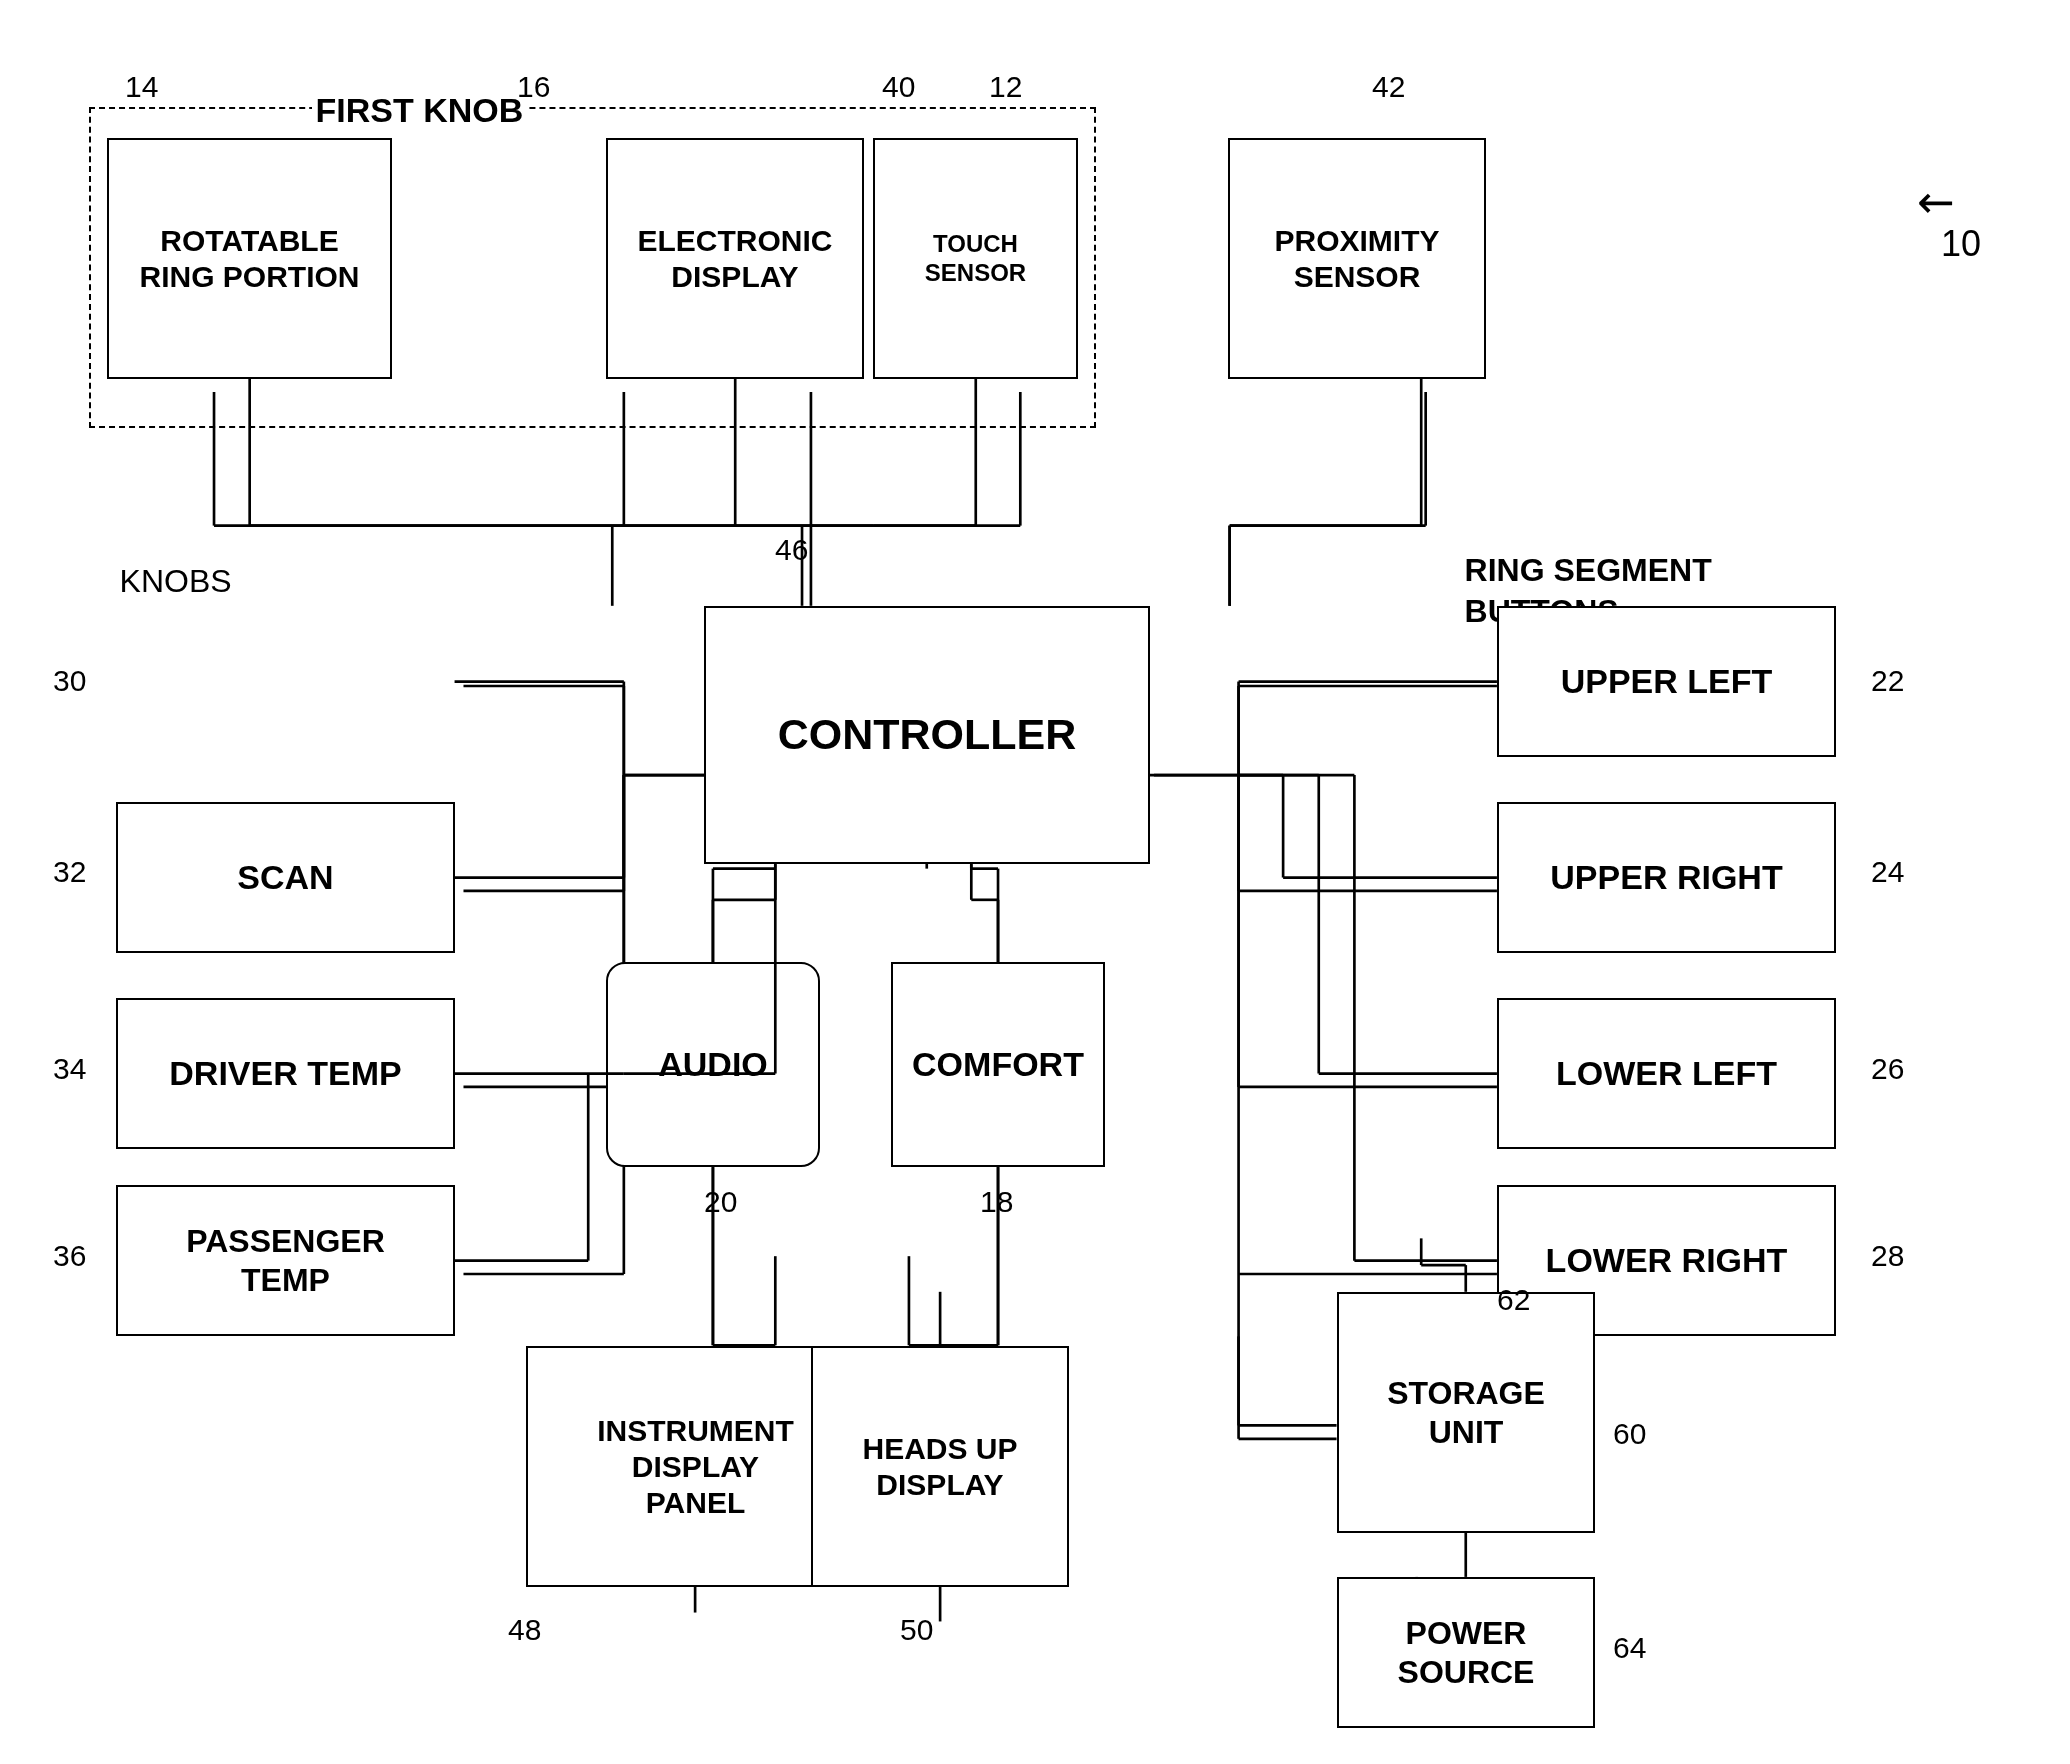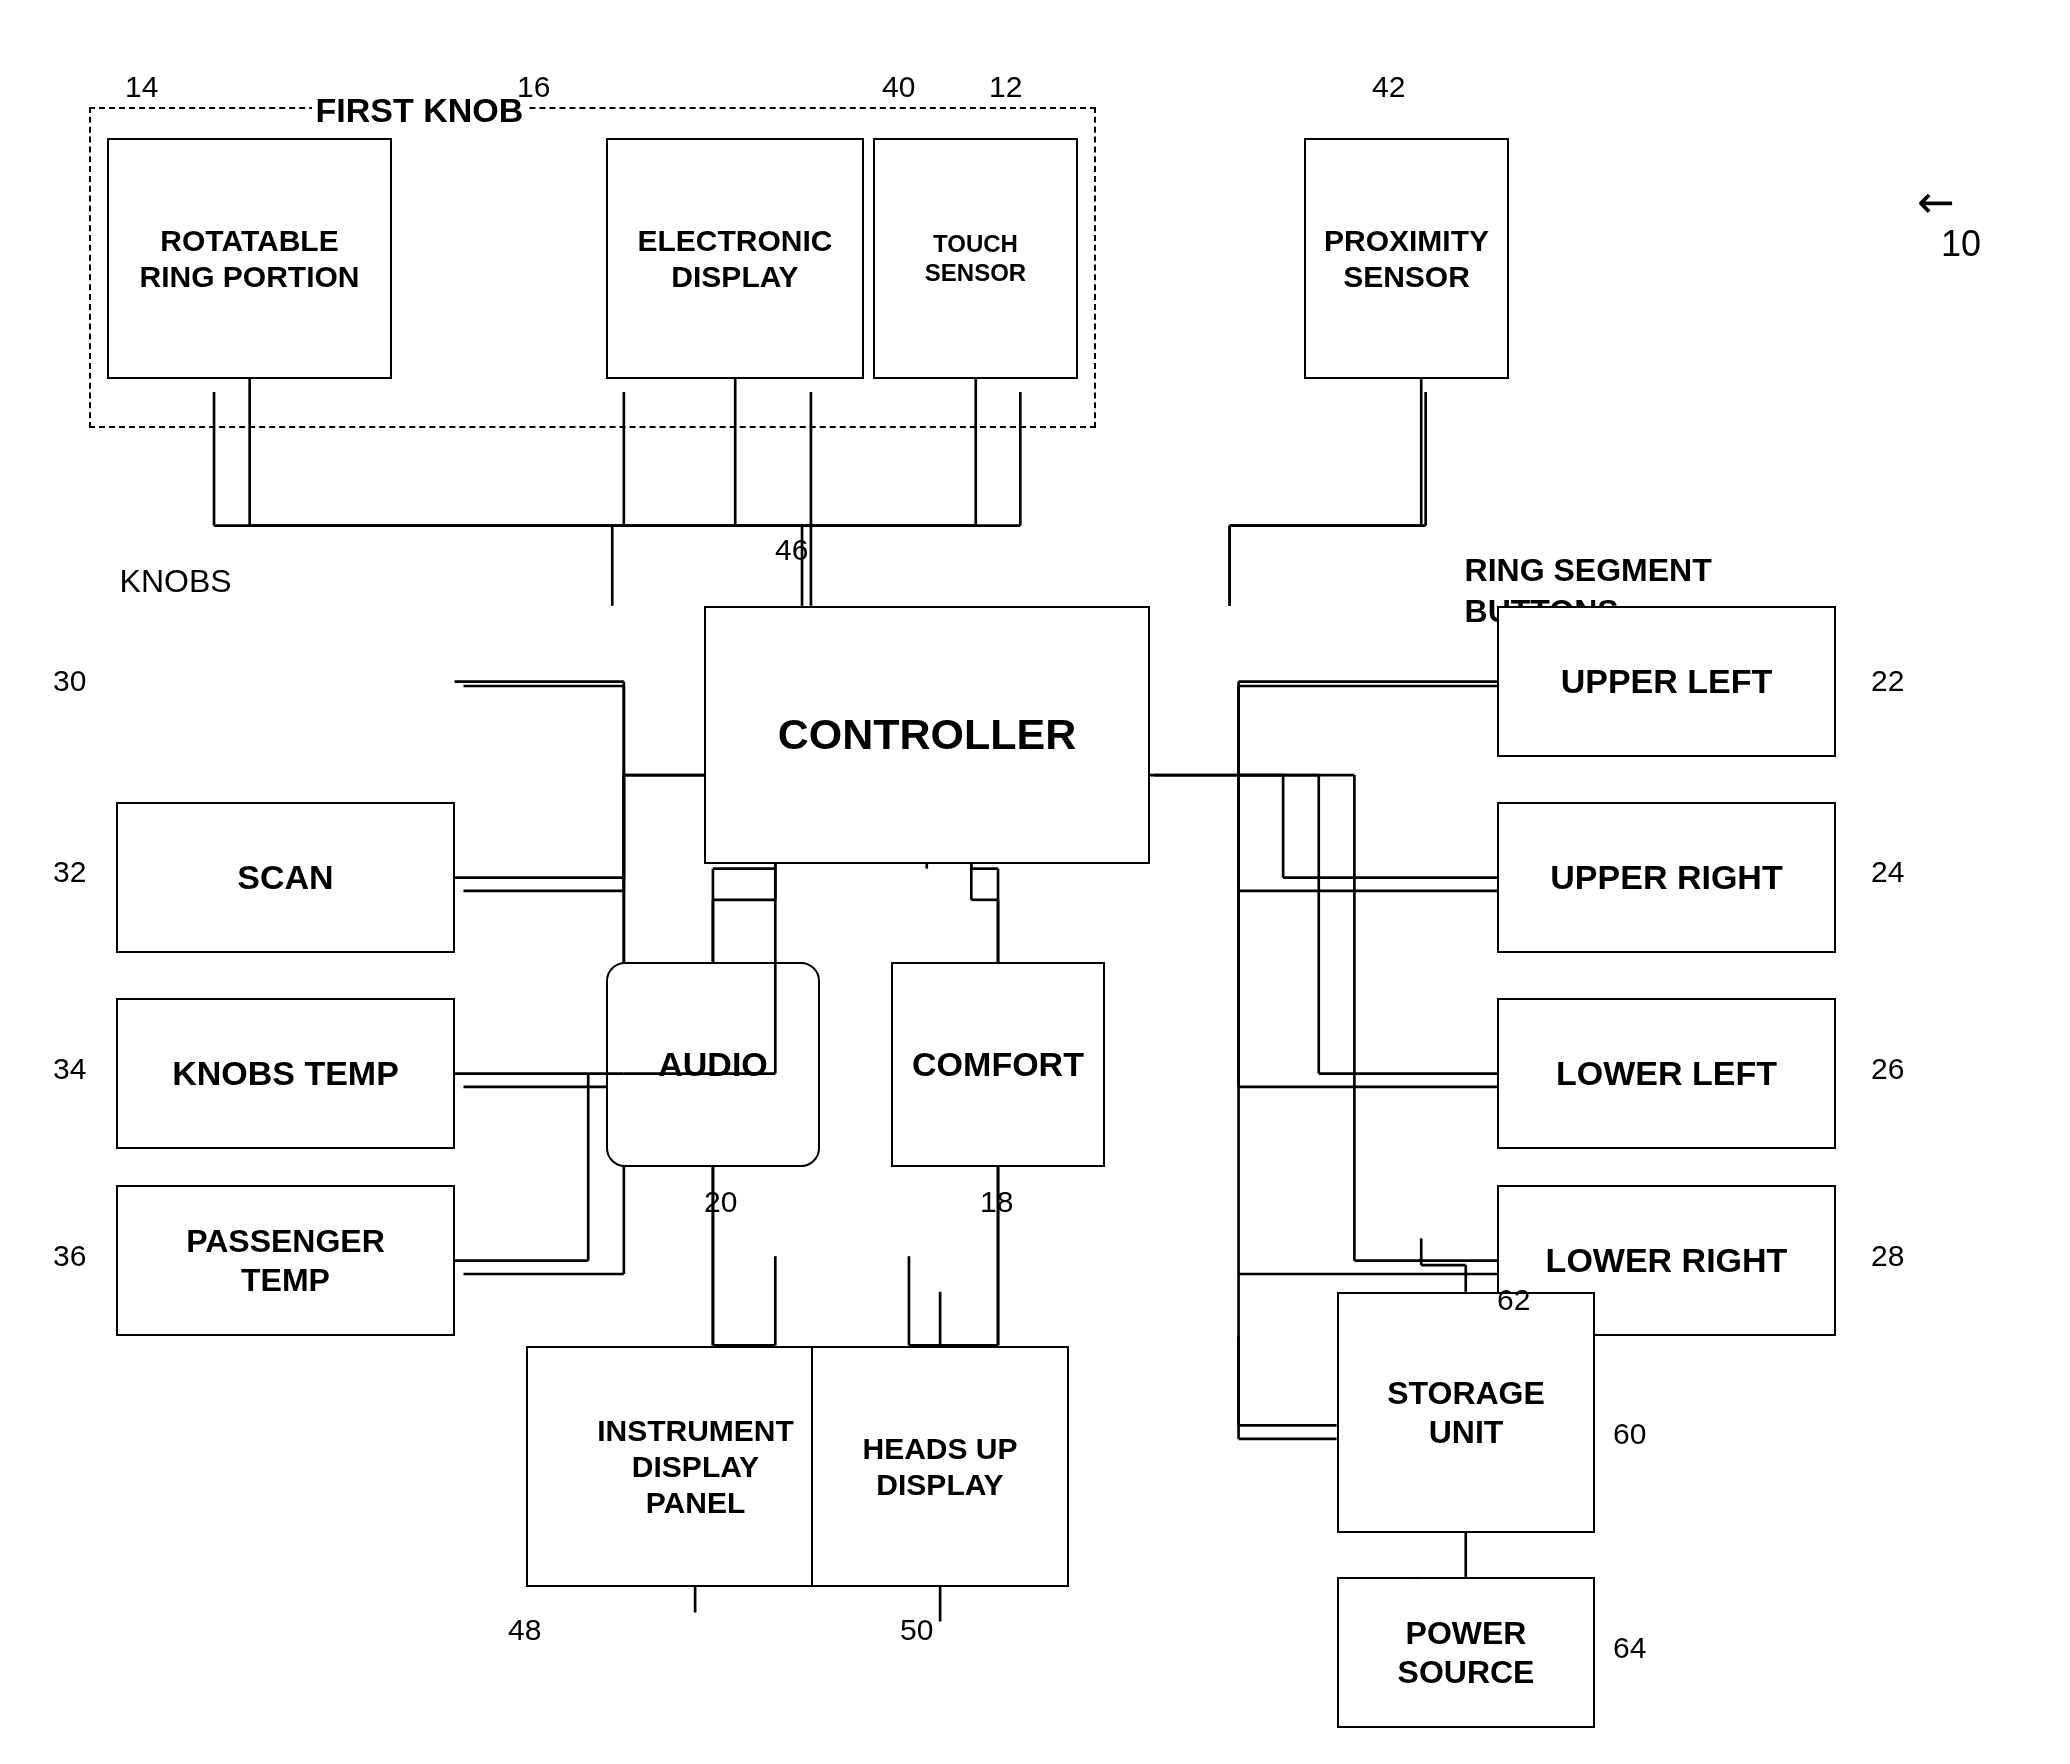--- a/index.html
+++ b/index.html
@@ -160,28 +160,28 @@
   <div style="position:absolute; right:116px; top:178px; font-size:45px; transform: rotate(225deg);">↗</div>
 
   <div class="box" style="left:107px; top:138px; width:285px; height:241px; font-size:30px;">ROTATABLE
 RING
 PORTION</div>
 
   <div class="box" style="left:606px; top:138px; width:258px; height:241px; font-size:30px;">ELECTRONIC<br>DISPLAY</div>
 
   <div class="box" style="left:873px; top:138px; width:205px; height:241px; font-size:24px;">TOUCH<br>SENSOR</div>
 
-  <div class="box" style="left:1304px; top:138px; width:205px; height:241px; font-size:30px;">PROXIMITY<br>SENSOR</div>
+  <div class="box" style="left:1228px; top:138px; width:258px; height:241px; font-size:30px;">PROXIMITY<br>SENSOR</div>
 
   <div class="label" style="left:116px; top:561px; font-size:32px;">KNOBS</div>
 
 
   <div class="box" style="left:116px; top:802px; width:339px; height:151px; font-size:34px;">SCAN</div>
 
-  <div class="box" style="left:116px; top:998px; width:339px; height:151px; font-size:34px;">KNOBS TEMP</div>
+  <div class="box" style="left:116px; top:998px; width:339px; height:151px; font-size:34px;">DRIVER TEMP</div>
 
   <div class="box" style="left:116px; top:1185px; width:339px; height:151px; font-size:32px;">PASSENGER<br>TEMP</div>
 
   <div class="ref-num" style="left:53px; top:664px;">30</div>
   <div class="ref-num" style="left:53px; top:855px;">32</div>
   <div class="ref-num" style="left:53px; top:1052px;">34</div>
   <div class="ref-num" style="left:53px; top:1239px;">36</div>
 
   <div class="box" style="left:704px; top:606px; width:446px; height:258px; font-size:43px;">CONTROLLER</div>
 

